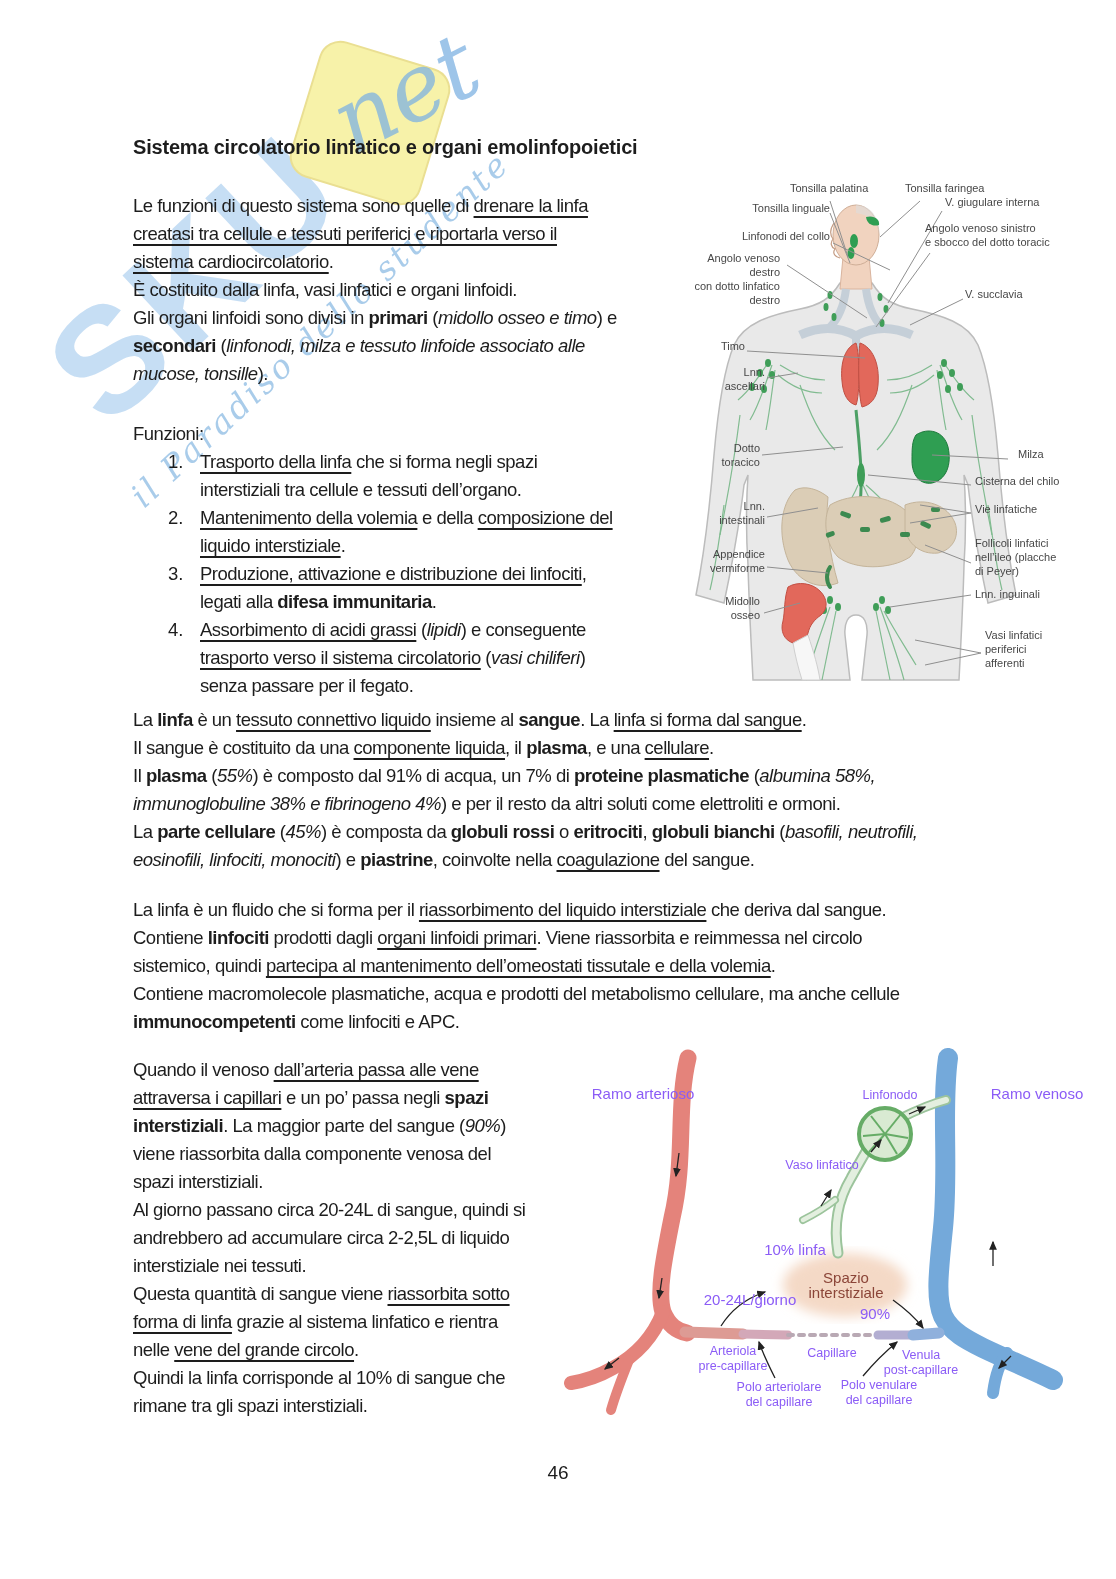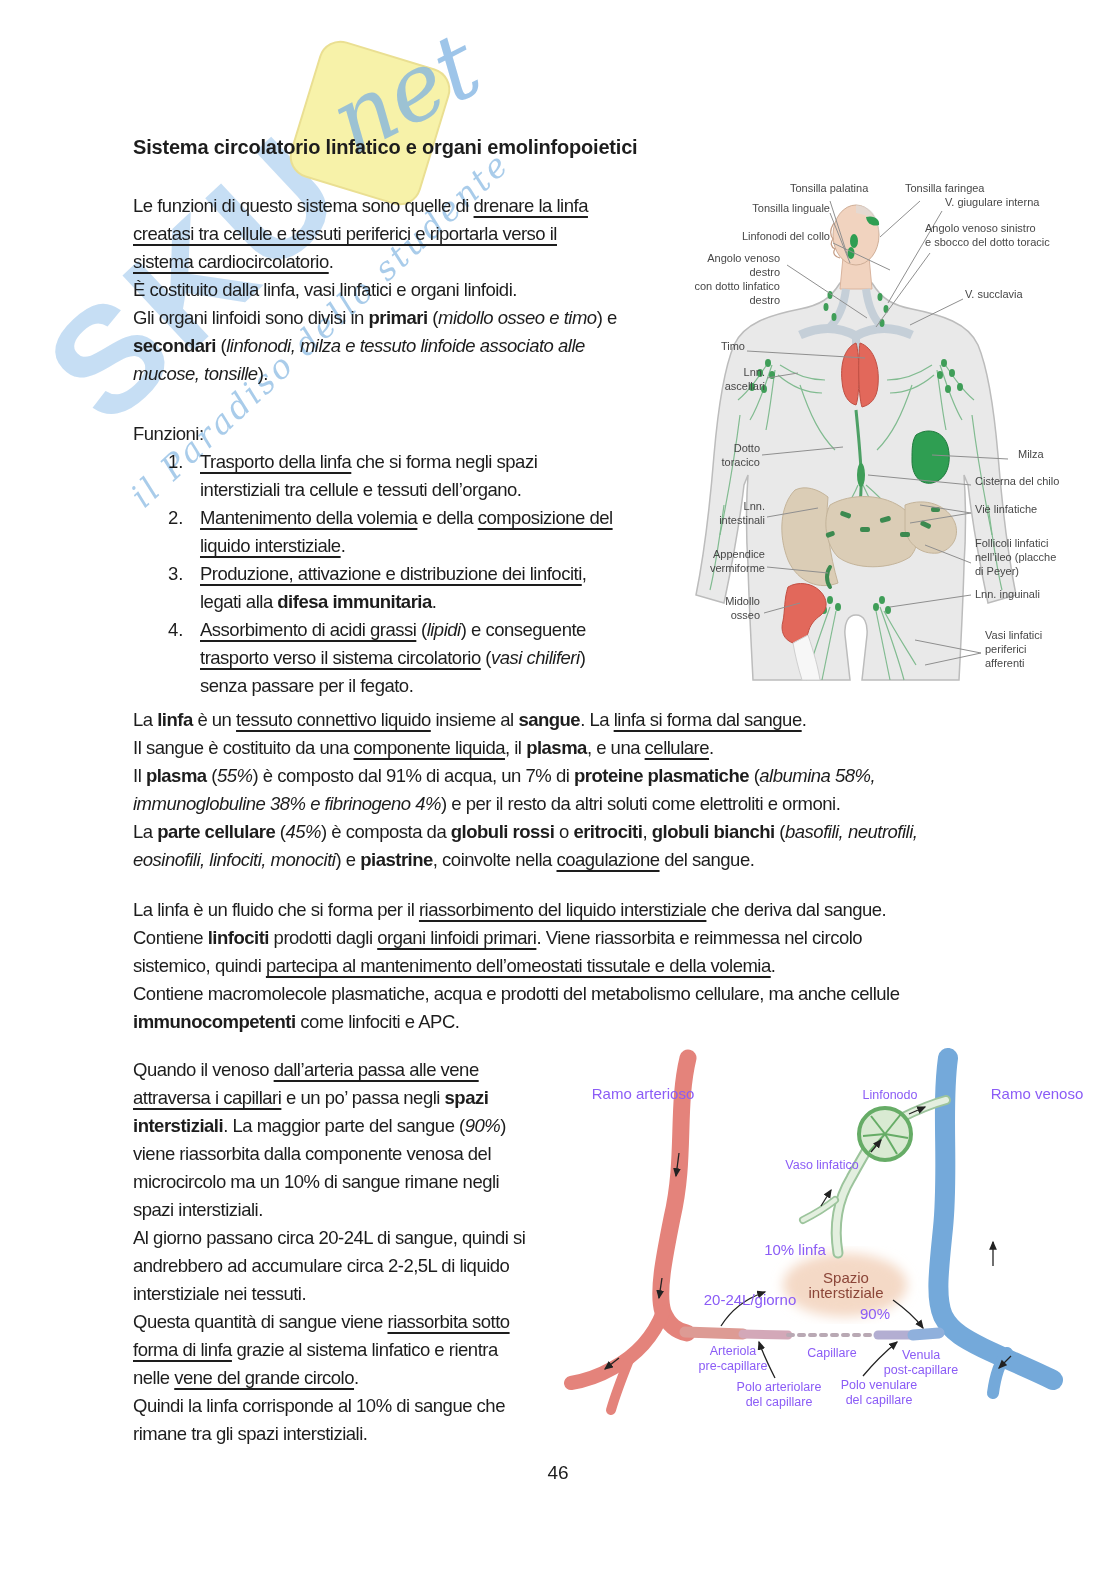--- a/index.html
+++ b/index.html
@@ -113,21 +113,20 @@
         <div class="line"><span>sistemico, quindi </span><span class="u">partecipa al mantenimento dell’omeostati tissutale e della volemia</span><span>.</span></div>
         <div class="line"><span>Contiene macromolecole plasmatiche, acqua e prodotti del metabolismo cellulare, ma anche cellule</span></div>
         <div class="line"><span class="b">immunocompetenti</span><span> come linfociti e APC.</span></div>
       </div>
     <div class="sp20"></div>
     <div class="col-micro">
         <div class="line"><span>Quando il venoso </span><span class="u">dall’arteria passa alle vene</span></div>
         <div class="line"><span class="u">attraversa i capillari</span><span> e un po’ passa negli </span><span class="b">spazi</span></div>
         <div class="line"><span class="b">interstiziali</span><span>. La maggior parte del sangue (</span><span class="i">90%</span><span>)</span></div>
         <div class="line"><span>viene riassorbita dalla componente venosa del</span></div>
-        <div class="line"><span>microcircolo ma un 10% di sangue rimane negli</span></div>
         <div class="line"><span>spazi interstiziali.</span></div>
         <div class="line"><span>Al giorno passano circa 20-24L di sangue, quindi si</span></div>
         <div class="line"><span>andrebbero ad accumulare circa 2-2,5L di liquido</span></div>
         <div class="line"><span>interstiziale nei tessuti.</span></div>
         <div class="line"><span>Questa quantità di sangue viene </span><span class="u">riassorbita sotto</span></div>
         <div class="line"><span class="u">forma di linfa</span><span> grazie al sistema linfatico e rientra</span></div>
         <div class="line"><span>nelle </span><span class="u">vene del grande circolo</span><span>.</span></div>
         <div class="line"><span>Quindi la linfa corrisponde al 10% di sangue che</span></div>
         <div class="line"><span>rimane tra gli spazi interstiziali.</span></div>
       </div>

